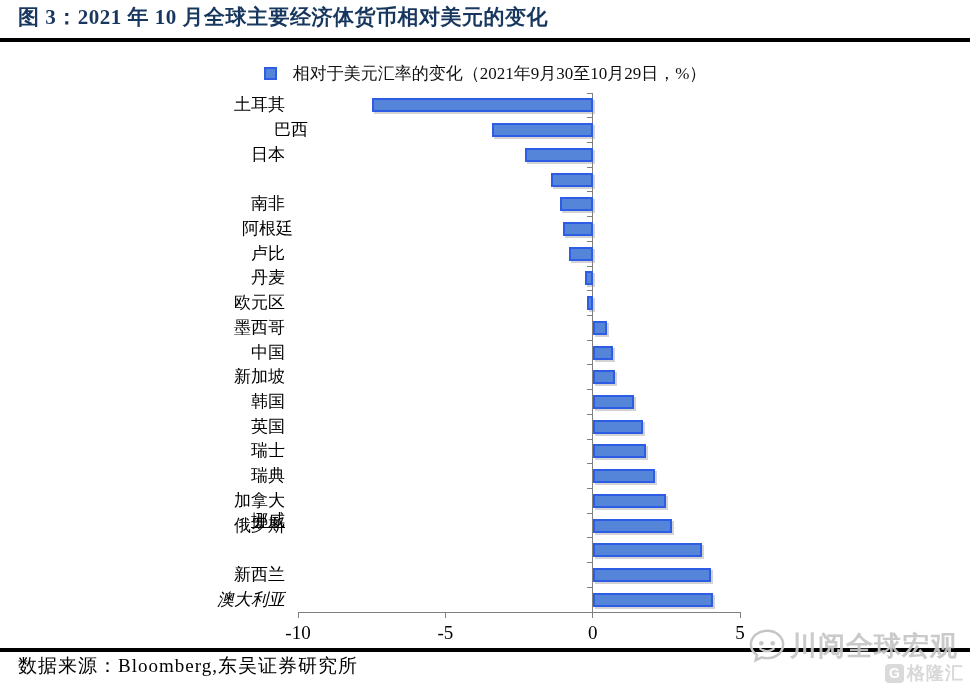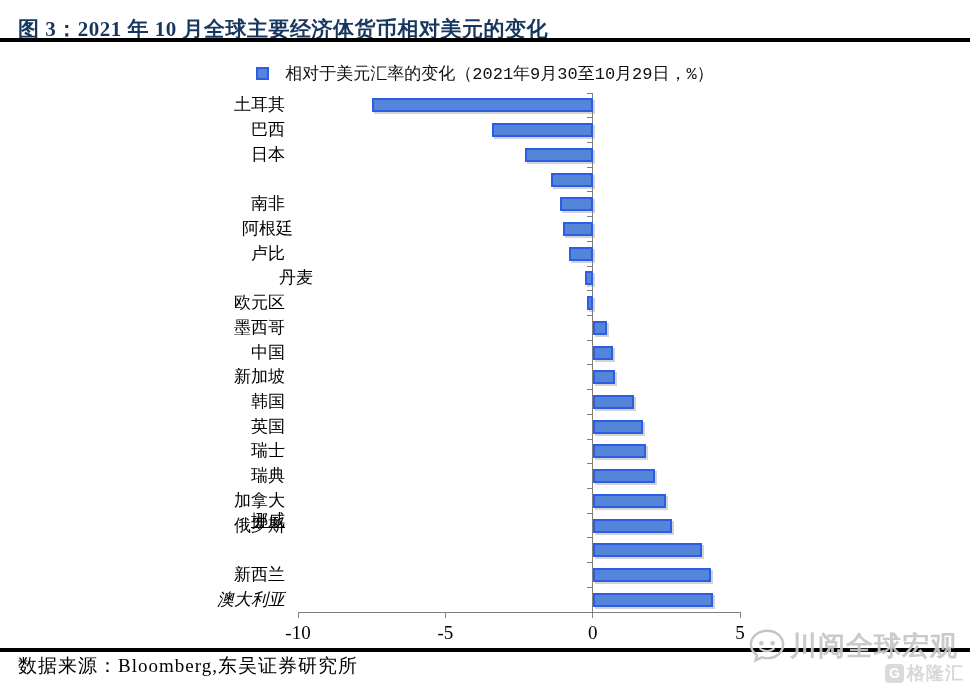--- a/index.html
+++ b/index.html
@@ -1,30 +1,30 @@
 <!DOCTYPE html>
 <html style="--title-color: #17375e; --bar-fill: #5585d8; --bar-border: #2d5ce5; --axis-color: #7f7f7f;"><head>
 <meta charset="utf-8">
 <style>
   html,body{margin:0;padding:0;background:#ffffff;}
   .page{
     position:relative;width:970px;height:690px;background:#fff;overflow:hidden;
     font-family:"Liberation Serif","DejaVu Serif",serif;
   }
   .title{
-    position:absolute;left:18px;top:15px;width:930px;
+    position:absolute;left:18px;top:3px;width:930px;
     font-size:21px;font-weight:bold;color:var(--title-color,#17375e);
     letter-spacing:0.5px;
   }
   .rule{position:absolute;left:0;width:970px;background:#000;}
   .rule-top{top:38px;height:4px;}
   .rule-bottom{top:648px;height:4px;z-index:1;}
   .legend{
     position:absolute;top:62px;left:0;width:970px;
-    display:flex;justify-content:center;align-items:center;gap:16px;font-family:Liberation Mono, monospace;
+    display:flex;justify-content:center;align-items:center;gap:16px;
   }
   .legend-swatch{
     width:13px;height:13px;box-sizing:border-box;
     background:var(--bar-fill,#5585d8);border:2px solid var(--bar-border,#2d5ce5);
   }
   .legend-label{font-size:17px;color:#101010;}
   .chart{position:absolute;left:0;top:0;width:970px;height:690px;}
   .cat-label{
     position:absolute;left:0;width:285px;text-align:right;
     font-size:17px;color:#000;line-height:22px;height:22px;
@@ -109,32 +109,32 @@
       <div class="tick" style="left: 297.5px; top: 612px; width: 1px; height: 6px;"></div>
       <div class="x-tick-label" style="left: 298px; top: 622px;">-10</div>
       <div class="tick" style="left: 444.833px; top: 612px; width: 1px; height: 6px;"></div>
       <div class="x-tick-label" style="left: 445.333px; top: 622px;">-5</div>
       <div class="tick" style="left: 592.167px; top: 612px; width: 1px; height: 6px;"></div>
       <div class="x-tick-label" style="left: 592.667px; top: 622px;">0</div>
       <div class="tick" style="left: 739.5px; top: 612px; width: 1px; height: 6px;"></div>
       <div class="x-tick-label" style="left: 740px; top: 622px;">5</div>
       <div class="cat-label" style="top: 94.3571px;">土耳其</div>
       <div class="bar" title="土耳其: -7.5%" style="left: 371.667px; top: 98.3571px; width: 221px;"></div>
-      <div class="cat-label" style="top: 119.071px;">巴西</div>
+      <div class="cat-label" style="top: 119.071px; margin-left: 23px;">巴西</div>
       <div class="bar" title="巴西: -3.4%" style="left: 492.48px; top: 123.071px; width: 100.187px;"></div>
       <div class="cat-label" style="top: 143.786px;">日本</div>
       <div class="bar" title="日本: -2.3%" style="left: 524.893px; top: 147.786px; width: 67.7733px;"></div>
       <div class="bar" title="捷克: -1.4%" style="left: 551.413px; top: 172.5px; width: 41.2533px;"></div>
       <div class="cat-label" style="top: 193.214px;">南非</div>
       <div class="bar" title="南非: -1.1%" style="left: 560.253px; top: 197.214px; width: 32.4133px;"></div>
       <div class="cat-label" style="top: 217.929px; padding-left: 8px;">阿根廷</div>
       <div class="bar" title="阿根廷: -1%" style="left: 563.2px; top: 221.929px; width: 29.4667px;"></div>
       <div class="cat-label" style="top: 242.643px;">卢比</div>
       <div class="bar" title="卢比: -0.8%" style="left: 569.093px; top: 246.643px; width: 23.5733px;"></div>
-      <div class="cat-label" style="top: 267.357px; padding-left: 28px;">丹麦</div>
+      <div class="cat-label" style="top: 267.357px;">丹麦</div>
       <div class="bar" title="丹麦: -0.25%" style="left: 585.3px; top: 271.357px; width: 7.36667px;"></div>
       <div class="cat-label" style="top: 292.071px;">欧元区</div>
       <div class="bar" title="欧元区: -0.2%" style="left: 586.773px; top: 296.071px; width: 5.89333px;"></div>
       <div class="cat-label" style="top: 316.786px;">墨西哥</div>
       <div class="bar" title="墨西哥: 0.5%" style="left: 592.667px; top: 320.786px; width: 14.7333px;"></div>
       <div class="cat-label" style="top: 341.5px;">中国</div>
       <div class="bar" title="中国: 0.7%" style="left: 592.667px; top: 345.5px; width: 20.6267px;"></div>
       <div class="cat-label" style="top: 366.214px;">新加坡</div>
       <div class="bar" title="新加坡: 0.75%" style="left: 592.667px; top: 370.214px; width: 22.1px;"></div>
       <div class="cat-label" style="top: 390.929px;">韩国</div>

